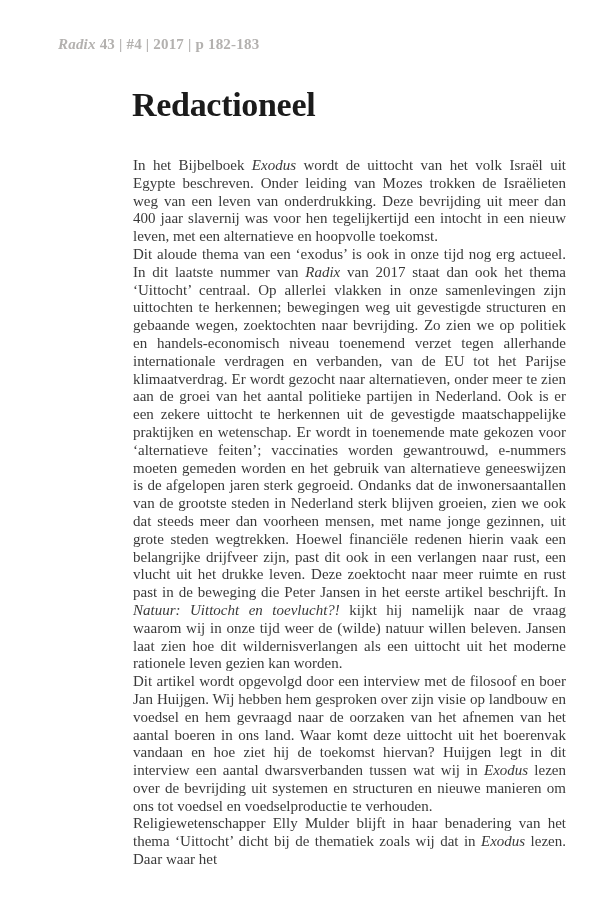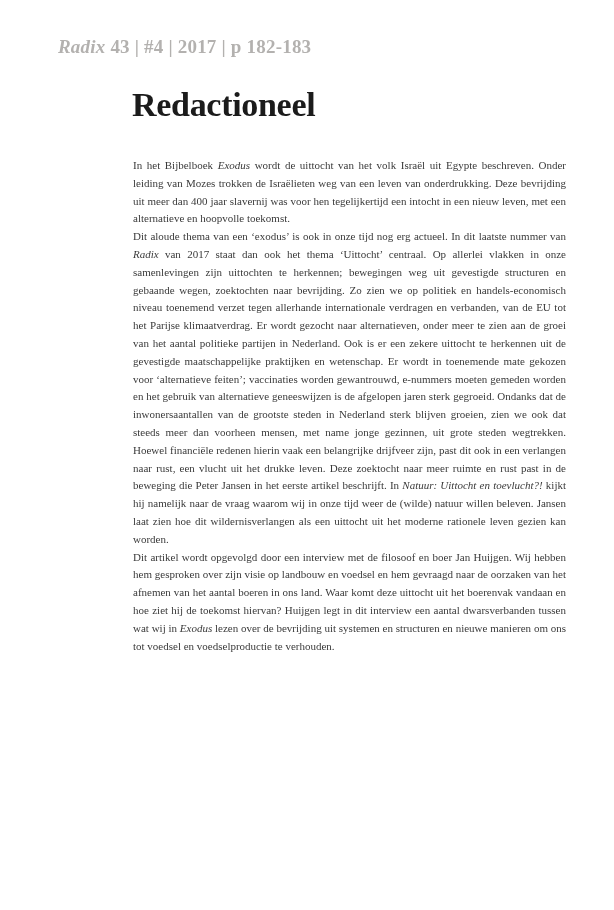--- a/index.html
+++ b/index.html
@@ -11,21 +11,21 @@
     width: 614px;
     height: 910px;
     position: relative;
     font-family: "Liberation Serif", "DejaVu Serif", serif;
     overflow: hidden;
   }
   .journal-header {
     position: absolute;
     left: 58px;
     top: 36px;
-    font-size: 19px;
+    font-size: 15px;
     font-weight: bold;
     color: #b3b1af;
     letter-spacing: 0.2px;
     white-space: nowrap;
   }
   .journal-header .journal-name {
     font-style: italic;
   }
   .page-title {
     position: absolute;
@@ -37,21 +37,21 @@
     font-weight: bold;
     color: #1b1b1b;
     letter-spacing: -0.3px;
     text-align: right;
   }
   .article-body {
     position: absolute;
     left: 133px;
     top: 157px;
     width: 433px;
-    font-size: 11px;
+    font-size: 15px;
     line-height: 17.8px;
     color: #3a3a3a;
     text-align: justify;
   }
   .article-body p {
     margin: 0;
     padding: 0;
     text-indent: 0;
   }
   .article-body em {
@@ -64,13 +64,14 @@
 <div class="journal-header">
   <span class="journal-name">Radix</span><span> 43 | #4 | 2017 | p 182-183</span>
 </div>
 
 <h1 class="page-title">Redactioneel</h1>
 
 <div class="article-body">
     <p><span>In het Bijbelboek </span><em>Exodus</em><span> wordt de uittocht van het volk Israël uit Egypte beschreven. Onder leiding van Mozes trokken de Israëlieten weg van een leven van onderdrukking. Deze bevrijding uit meer dan 400 jaar slavernij was voor hen tegelijkertijd een intocht in een nieuw leven, met een alternatieve en hoopvolle toekomst.</span></p>
     <p><span>Dit aloude thema van een ‘exodus’ is ook in onze tijd nog erg actueel. In dit laatste nummer van </span><em>Radix</em><span> van 2017 staat dan ook het thema ‘Uittocht’ centraal. Op allerlei vlakken in onze samenlevingen zijn uittochten te herkennen; bewegingen weg uit gevestigde structuren en gebaande wegen, zoektochten naar bevrijding. Zo zien we op politiek en handels-economisch niveau toenemend verzet tegen allerhande internationale verdragen en verbanden, van de EU tot het Parijse klimaatverdrag. Er wordt gezocht naar alternatieven, onder meer te zien aan de groei van het aantal politieke partijen in Nederland. Ook is er een zekere uittocht te herkennen uit de gevestigde maatschappelijke praktijken en wetenschap. Er wordt in toenemende mate gekozen voor ‘alternatieve feiten’; vaccinaties worden gewantrouwd, e-nummers moeten gemeden worden en het gebruik van alternatieve geneeswijzen is de afgelopen jaren sterk gegroeid. Ondanks dat de inwonersaantallen van de grootste steden in Nederland sterk blijven groeien, zien we ook dat steeds meer dan voorheen mensen, met name jonge gezinnen, uit grote steden wegtrekken. Hoewel financiële redenen hierin vaak een belangrijke drijfveer zijn, past dit ook in een verlangen naar rust, een vlucht uit het drukke leven. Deze zoektocht naar meer ruimte en rust past in de beweging die Peter Jansen in het eerste artikel beschrijft. In </span><em>Natuur: Uittocht en toevlucht?!</em><span> kijkt hij namelijk naar de vraag waarom wij in onze tijd weer de (wilde) natuur willen beleven. Jansen laat zien hoe dit wildernisverlangen als een uittocht uit het moderne rationele leven gezien kan worden.</span></p>
     <p><span>Dit artikel wordt opgevolgd door een interview met de filosoof en boer Jan Huijgen. Wij hebben hem gesproken over zijn visie op landbouw en voedsel en hem gevraagd naar de oorzaken van het afnemen van het aantal boeren in ons land. Waar komt deze uittocht uit het boerenvak vandaan en hoe ziet hij de toekomst hiervan? Huijgen legt in dit interview een aantal dwarsverbanden tussen wat wij in </span><em>Exodus</em><span> lezen over de bevrijding uit systemen en structuren en nieuwe manieren om ons tot voedsel en voedselproductie te verhouden.</span></p>
+    <p><span>Religiewetenschapper Elly Mulder blijft in haar benadering van het thema ‘Uittocht’ dicht bij de thematiek zoals wij dat in </span><em>Exodus</em><span> lezen. Daar waar het</span></p>
   </div>
 
 </body></html>

